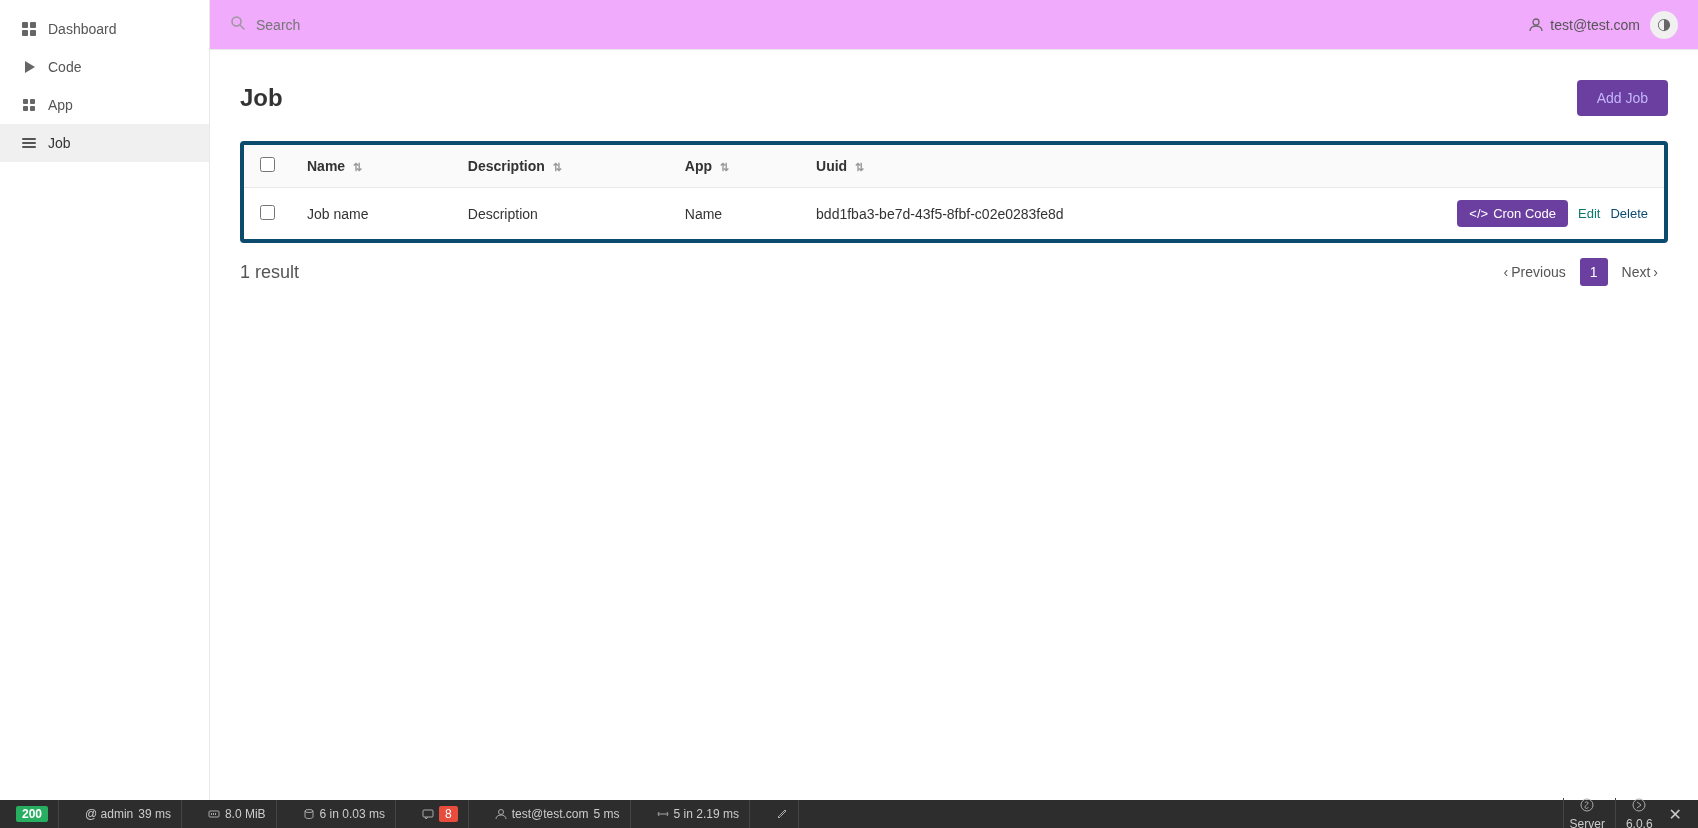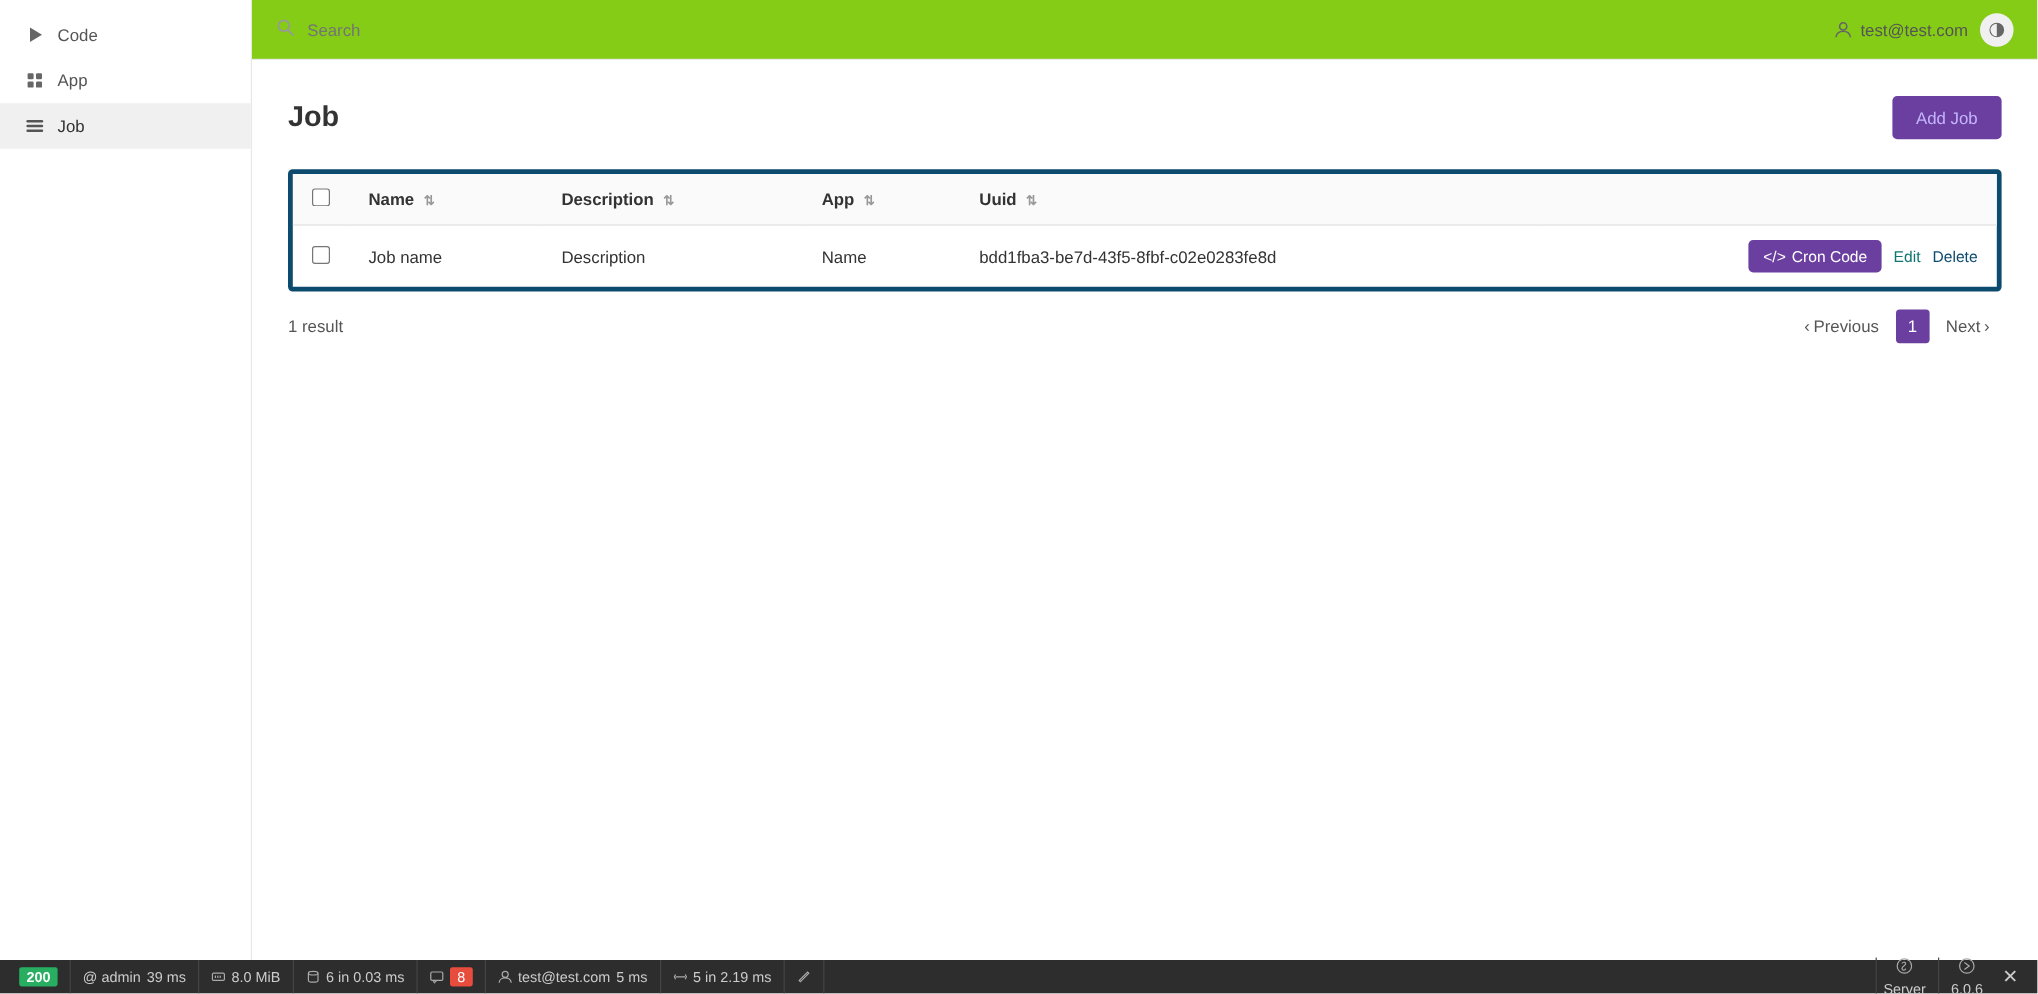--- a/index.html
+++ b/index.html
@@ -9,21 +9,21 @@
 
     
     .sidebar { width: 210px; background: #fff; border-right: 1px solid #e8e8e8; display: flex; flex-direction: column; padding: 0; }
     .sidebar-logo { padding: 18px 20px; font-size: 18px; font-weight: 700; color: #333; border-bottom: 1px solid #f0f0f0; }
     .sidebar-nav { padding: 10px 0; }
     .nav-item { display: flex; align-items: center; gap: 10px; padding: 10px 20px; cursor: pointer; color: #555; font-size: 14px; border-radius: 0; }
     .nav-item.active { background: #f0f0f0; font-weight: 500; color: #333; }
     .nav-icon { width: 18px; height: 18px; flex-shrink: 0; display: flex; align-items: center; justify-content: center; }
 
     
-    .topbar { height: 50px; border-bottom: 1px solid #e8e8e8; display: flex; align-items: center; padding: 0 20px; gap: 10px; background: #84cc16; }
+    .topbar { height: 50px; border-bottom: 1px solid #e8e8e8; display: flex; align-items: center; padding: 0 20px; gap: 10px; background: #f0abfc; }
     .topbar-search-icon { color: #999; }
     .topbar-search { border: none; outline: none; font-size: 14px; color: #333; width: 250px; background: transparent; }
     .topbar-right { margin-left: auto; display: flex; align-items: center; gap: 10px; }
     .user-email { color: #555; font-size: 14px; display: flex; align-items: center; gap: 6px; }
     .theme-toggle { width: 28px; height: 28px; border-radius: 50%; background: #f0f0f0; border: none; cursor: pointer; display: flex; align-items: center; justify-content: center; }
 
     
     .main { flex: 1; padding: 30px 30px; overflow-y: auto; background: #fff; }
     .page-header { display: flex; align-items: center; justify-content: space-between; margin-bottom: 25px; }
     .page-title { font-size: 24px; font-weight: 600; color: #333; }
@@ -38,45 +38,56 @@
     td { padding: 12px 16px; color: #333; font-size: 14px; border-bottom: 1px solid #f0f0f0; }
     tr:last-child td { border-bottom: none; }
     .checkbox-col { width: 40px; }
     .actions-cell { display: flex; align-items: center; gap: 10px; justify-content: flex-end; }
     .cron-code-btn { background: #6b3fa0; color: #fff; border: none; padding: 6px 12px; border-radius: 4px; cursor: pointer; font-size: 13px; display: flex; align-items: center; gap: 5px; }
     .action-link { color: #0f766e; cursor: pointer; font-size: 13px; text-decoration: none; }
     .action-link.delete { color: #0c4a6e; }
 
     
     .pagination-row { display: flex; align-items: center; justify-content: space-between; margin-top: 15px; }
-    .result-count { color: #555; font-size: 14px; }
+    .result-count { color: #555; font-size: 18px; }
     .pagination { display: flex; align-items: center; gap: 4px; }
     .page-btn { background: none; border: none; cursor: pointer; color: #555; font-size: 14px; padding: 6px 10px; border-radius: 3px; display: flex; align-items: center; gap: 3px; }
     .page-btn.active { background: #6b3fa0; color: #fff; border-radius: 3px; padding: 6px 10px; }
 
     
-    .status-bar { height: 28px; background: #2d2d2d; display: flex; align-items: center; padding: 0 10px; gap: 0; color: #ccc; font-size: 12px; flex-shrink: 0; }
+    .status-bar { height: 28px; background: #2d2d2d; display: flex; align-items: center; padding: 0 10px; gap: 16px; color: #ccc; font-size: 12px; flex-shrink: 0; }
     .status-segment { display: flex; align-items: center; gap: 5px; padding: 0 10px; border-right: 1px solid #444; height: 100%; }
     .status-segment:first-child { padding-left: 6px; }
     .status-badge-200 { background: #27ae60; color: #fff; padding: 1px 6px; border-radius: 2px; font-size: 12px; font-weight: 600; }
     .status-badge-red { background: #e74c3c; color: #fff; padding: 1px 6px; border-radius: 2px; font-size: 12px; }
     .status-right { margin-left: auto; display: flex; align-items: center; gap: 0; }
     .status-right .status-segment { border-right: none; border-left: 1px solid #444; flex-direction: column; }
     .close-btn-status { background: none; border: none; color: #ccc; cursor: pointer; font-size: 16px; padding: 0 6px; }
 
     input[type="checkbox"] { width: 15px; height: 15px; cursor: pointer; }
   </style>
 </head>
 <body>
 
 <div class="app-wrapper">
 
   <div class="sidebar">
     <nav class="sidebar-nav">
 
+      <div class="nav-item">
+        <span class="nav-icon">
+          <svg width="16" height="16" viewBox="0 0 16 16" fill="none">
+            <rect x="1" y="1" width="6" height="6" rx="1" fill="#666"></rect>
+            <rect x="9" y="1" width="6" height="6" rx="1" fill="#666"></rect>
+            <rect x="1" y="9" width="6" height="6" rx="1" fill="#666"></rect>
+            <rect x="9" y="9" width="6" height="6" rx="1" fill="#666"></rect>
+          </svg>
+        </span>
+        <span>Dashboard</span>
+      </div>
 
       <div class="nav-item">
         <span class="nav-icon">
           <svg width="16" height="16" viewBox="0 0 16 16">
             <polygon points="4,2 14,8 4,14" fill="#666"></polygon>
           </svg>
         </span>
         <span>Code</span>
       </div>
 

